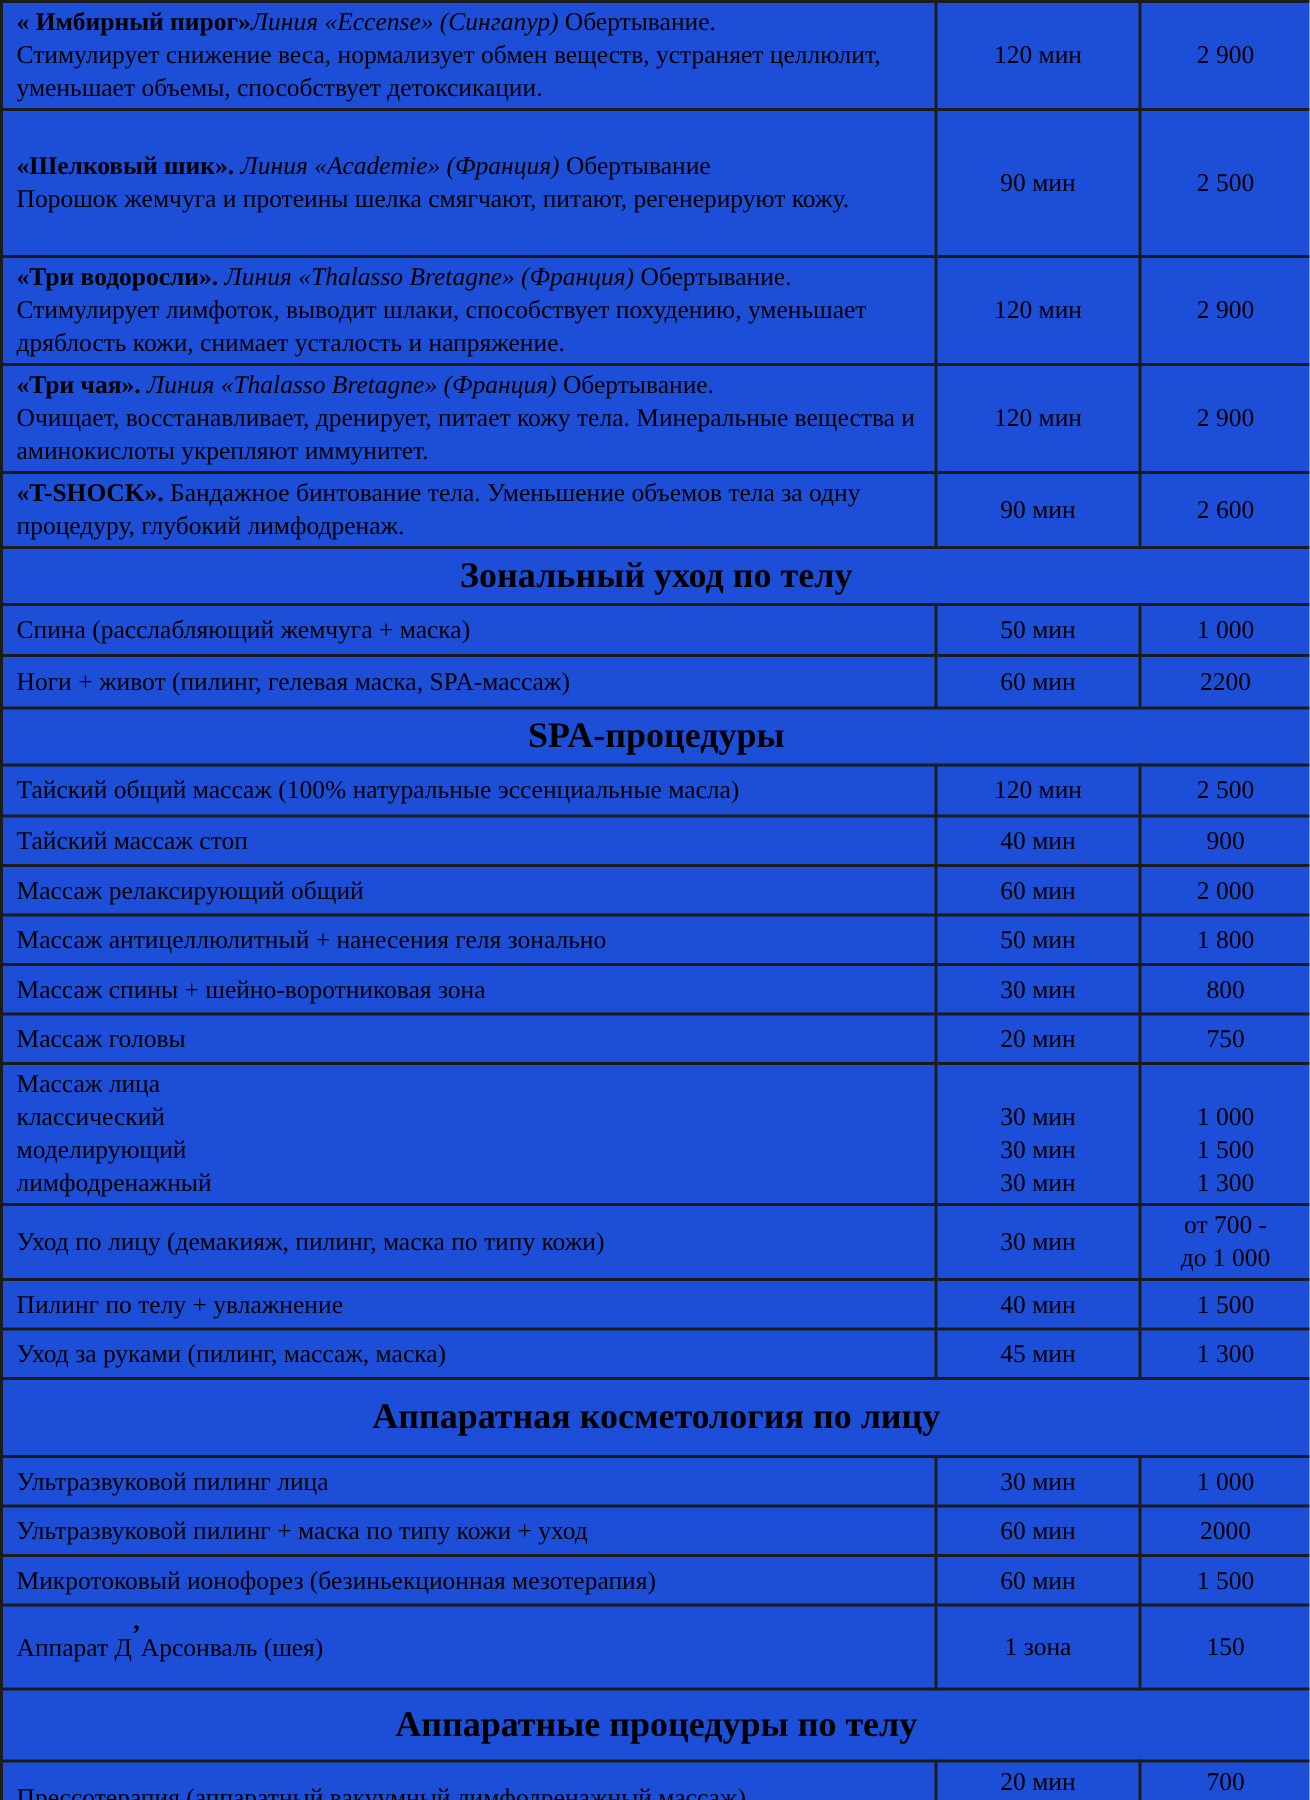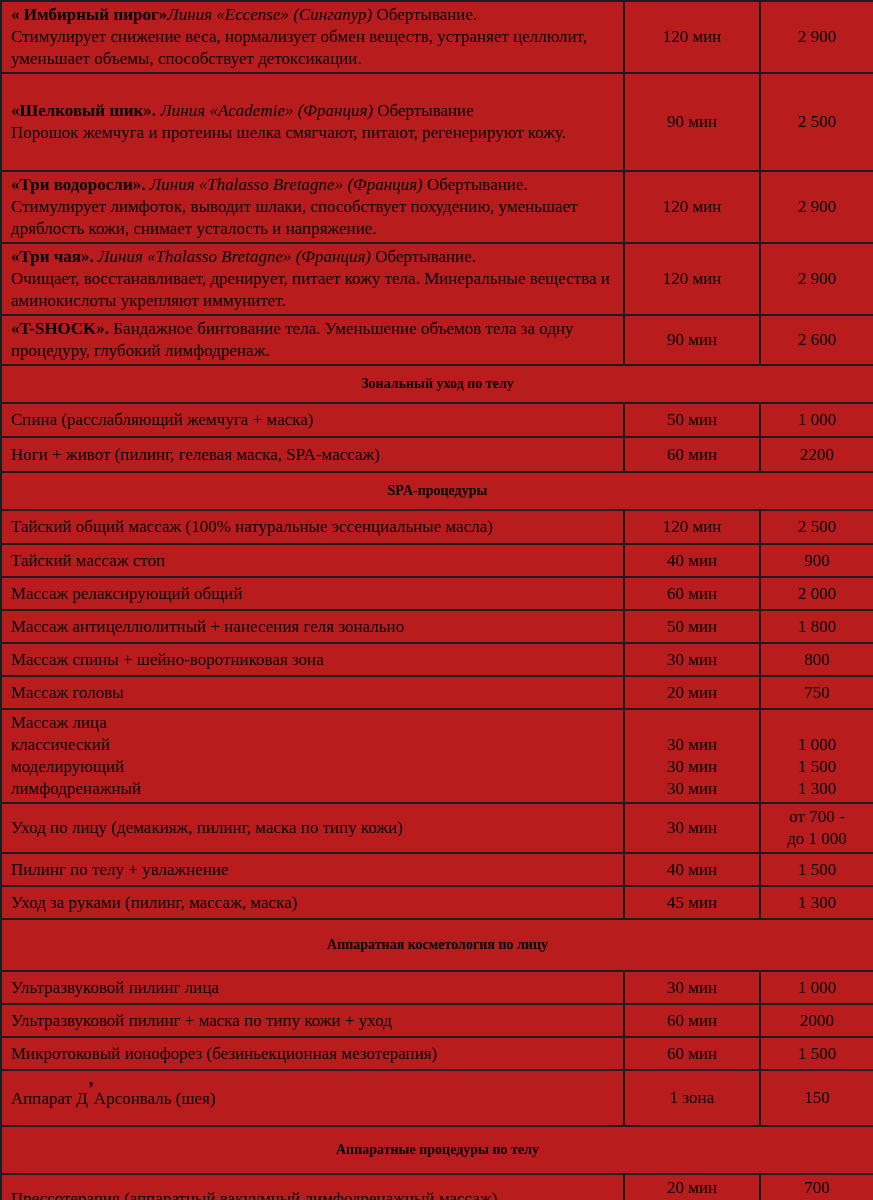--- a/index.html
+++ b/index.html
@@ -1,20 +1,20 @@
 <!DOCTYPE html>
 <html lang="ru"><head>
 <meta charset="utf-8">
 <style>
   html, body { margin: 0; padding: 0; background: #ffffff; }
   .page {
     width: 873px;
     height: 1200px;
     overflow: hidden;
-    background: #b91c1c;
+    background: #1d4ed8;
     color: #000000;
     font-family: "Liberation Serif", "DejaVu Serif", serif;
   }
   table.price-table {
     border-collapse: collapse;
     table-layout: fixed;
     width: 873px;
   }
   .col-service  { width: 623px; }
   .col-duration { width: 136px; }
@@ -32,21 +32,21 @@
     padding: 2px 8px 2px 9px;
     white-space: pre-line;
   }
   td.duration-cell, td.price-cell {
     text-align: center;
     padding: 2px 4px;
   }
   td.section-cell {
     text-align: center;
     font-weight: bold;
-    font-size: 14px;
+    font-size: 24px;
     padding: 2px 8px;
   }
   .seg-bold   { font-weight: bold; }
   .seg-italic { font-style: italic; }
   .seg-normal { }
   .seg-sup {
     position: relative;
     top: -0.45em;
     font-size: 1.05em;
     font-weight: bold;

